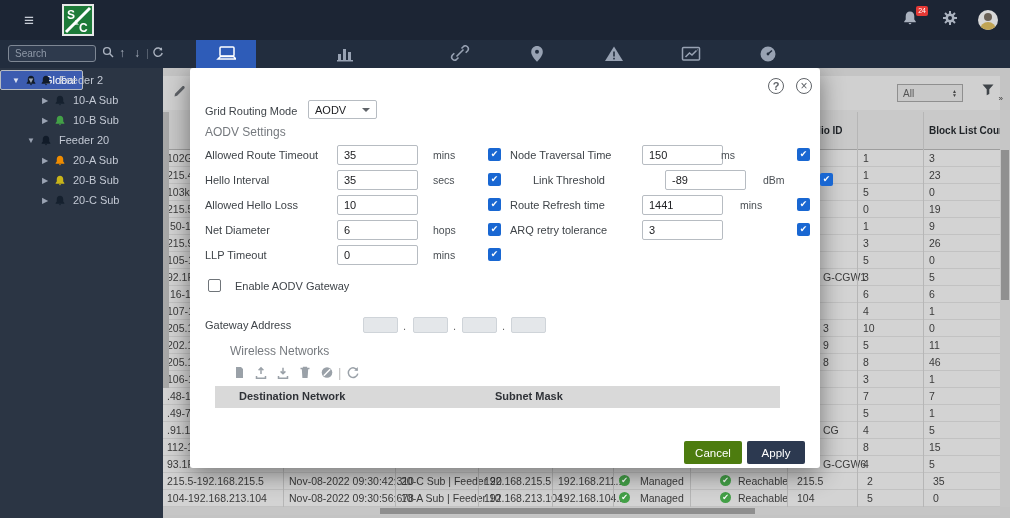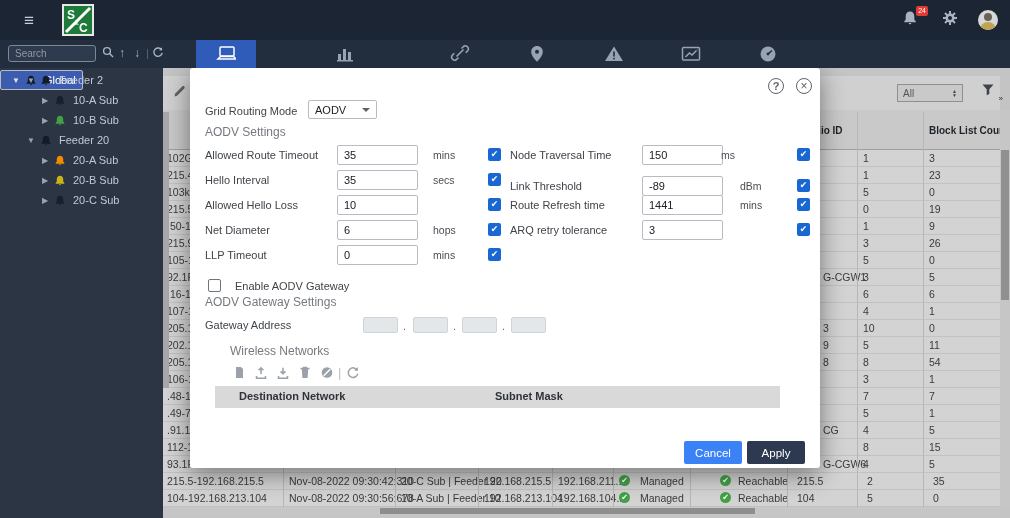--- a/index.html
+++ b/index.html
@@ -93,21 +93,21 @@
   .cb.on { background:#1967d2; color:#fff; font-size:9px; line-height:13px; text-align:center; }
   .cb.off { background:#fff; border:1.5px solid #6f7479; }
   .octet { position:absolute; width:35px; height:16px; background:#e4e7ea; border:1px solid #cfd4d9; border-radius:2px; }
   .dot { position:absolute; font-size:11px; color:#666; }
   .mini-ico { position:absolute; top:0; cursor:pointer; }
   .grid-hdr { position:absolute; left:25px; top:318px; width:565px; height:22px; background:#d9d9d9;
     font-size:11px; font-weight:bold; color:#2f3237; }
   .grid-hdr span { position:absolute; top:4px; }
   .btn { position:absolute; top:373px; width:58px; height:23px; border:none; border-radius:2px; color:#fff;
     font-size:11.5px; font-family:inherit; cursor:pointer; }
-  .btn-cancel { left:494px; background:#3b82f6; }
+  .btn-cancel { left:494px; background:#4d7c0f; }
   .btn-apply { left:557px; background:#2c3950; }
 </style>
 </head>
 <body>
 
 <div class="screen">
 
   <div class="hdr">
     <div class="hamburger">≡</div>
     <div class="logo">
@@ -394,21 +394,21 @@
       <div class="trow" style="top: 337px;">
         <span style="left:4px">202.1</span>
         <span style="left:660px">9</span>
         <span style="left:700px">5</span>
         <span style="left:766px">11</span>
       </div>
       <div class="trow" style="top: 354px;">
         <span style="left:4px">205.1</span>
         <span style="left:660px">8</span>
         <span style="left:700px">8</span>
-        <span style="left:766px">54</span>
+        <span style="left:766px">46</span>
       </div>
       <div class="trow" style="top: 371px;">
         <span style="left:4px">106-1</span>
         <span style="left:700px">3</span>
         <span style="left:766px">1</span>
       </div>
       <div class="trow" style="top: 388px;">
         <span style="left:4px">.48-1</span>
         <span style="left:700px">7</span>
         <span style="left:766px">7</span>
@@ -525,21 +525,21 @@
           <input style="left: 147px;" value="0">
           <span class="unit" style="left:243px">mins</span>
           <div class="cb on" style="left:298px; top:3px;">✔</div>
         </div>
         <div class="frow" style="top: 77px;">
           <span class="lbl" style="left:320px">Node Traversal Time</span>
           <input style="left: 452px;" value="150">
           <span class="unit" style="left:531px">ms</span>
           <div class="cb on" style="left:607px; top:3px;">✔</div>
         </div>
-        <div class="frow" style="top: 108px;">
+        <div class="frow" style="top: 102px; margin-left: 23px;">
           <span class="lbl" style="left:320px">Link Threshold</span>
           <input style="left: 452px;" value="-89">
           <span class="unit" style="left:550px">dBm</span>
           <div class="cb on" style="left:607px; top:3px;">✔</div>
         </div>
         <div class="frow" style="top: 127px;">
           <span class="lbl" style="left:320px">Route Refresh time</span>
           <input style="left: 452px;" value="1441">
           <span class="unit" style="left:550px">mins</span>
           <div class="cb on" style="left:607px; top:3px;">✔</div>
@@ -547,21 +547,20 @@
         <div class="frow" style="top: 152px;">
           <span class="lbl" style="left:320px">ARQ retry tolerance</span>
           <input style="left: 452px;" value="3">
           <div class="cb on" style="left:607px; top:3px;">✔</div>
         </div>
       </div>
 
     <div class="cb off" style="left:18px; top:211px;"></div>
     <div class="m-lbl" style="left:45px; top:212px;">Enable AODV Gateway</div>
 
-    <div class="m-sect" style="top:227px;">AODV Gateway Settings</div>
 
     <div class="m-lbl" style="left:15px; top:251px;">Gateway Address</div>
     <input class="octet" style="left: 173px; top: 249px;" disabled="">
     <span class="dot" style="left:213px; top:252px;">.</span>
     <input class="octet" style="left: 223px; top: 249px;" disabled="">
     <span class="dot" style="left:263px; top:252px;">.</span>
     <input class="octet" style="left: 272px; top: 249px;" disabled="">
     <span class="dot" style="left:312px; top:252px;">.</span>
     <input class="octet" style="left: 321px; top: 249px;" disabled="">
 

